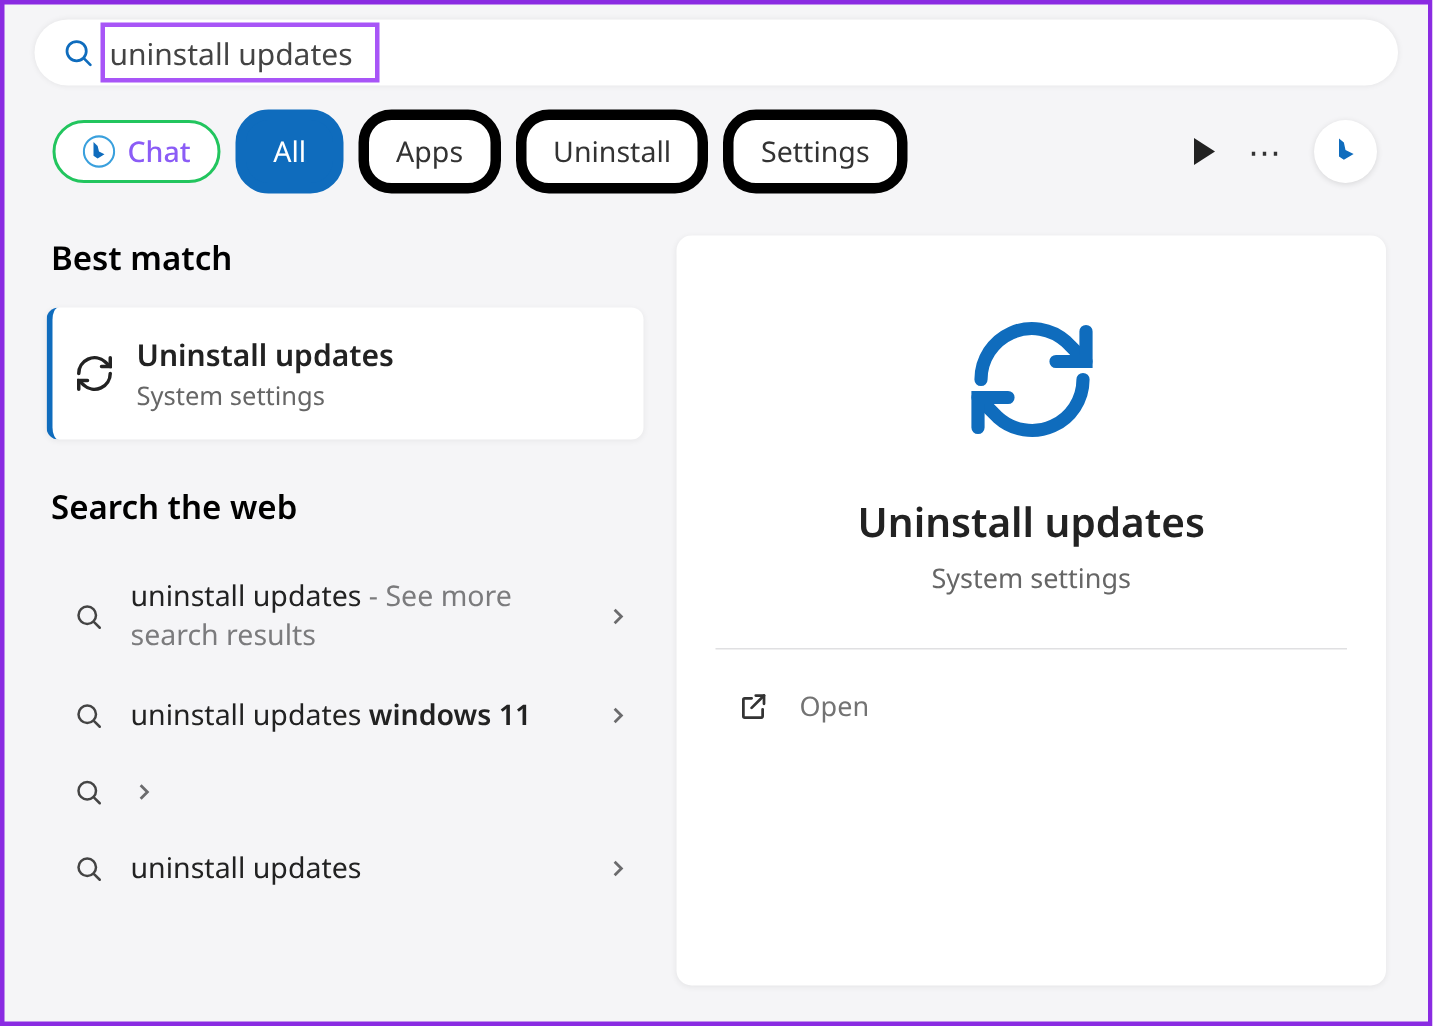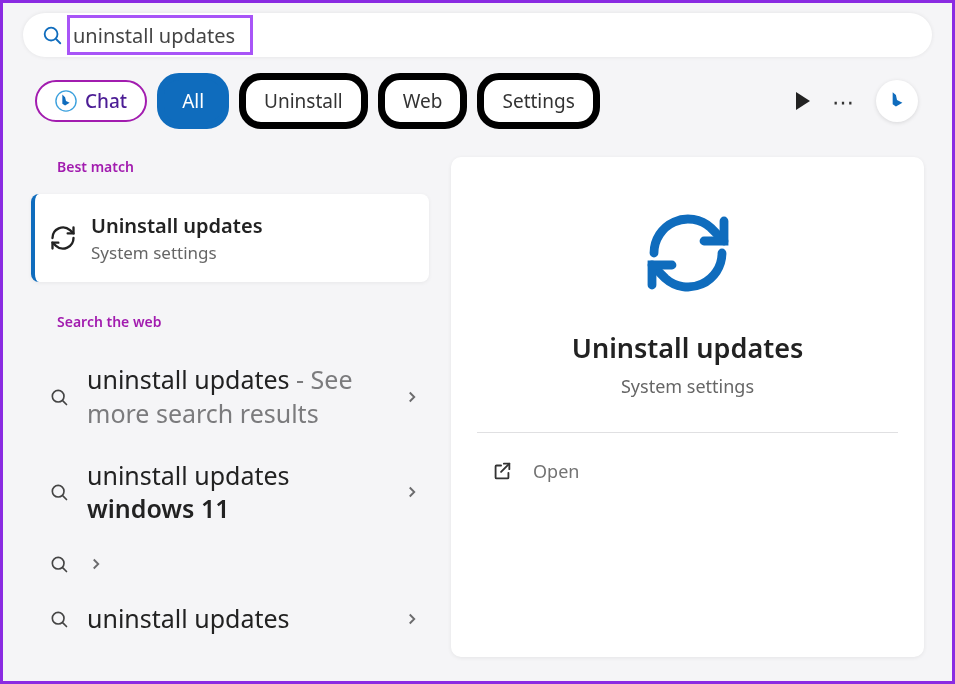--- a/index.html
+++ b/index.html
@@ -8,44 +8,44 @@
 
   
   .search-wrap { margin: 10px 20px 0 20px; height: 44px; background: #fff; border-radius: 22px; display: flex; align-items: center; padding: 0 18px; box-shadow: 0 0 4px rgba(0,0,0,.08); position: relative; }
   .search-icon { color: #0f6cbd; margin-right: 10px; }
   .search-input { flex: 1; border: none; outline: none; font-size: 20px; color: #444; background: transparent; }
   .highlight-box { position: absolute; top: 12px; left: 64px; width: 186px; height: 40px; border: 3px solid #a855f7; pointer-events: none; }
 
   
   .chips { margin: 16px 10px 0 32px; display: flex; align-items: center; gap: 10px; }
   .chip { background: #fff; border: 7px solid #000000; border-radius: 22px; padding: 8px 18px; font-size: 19px; color: #333; cursor: pointer; display: flex; align-items: center; gap: 8px; }
-  .chip.chat { border: 2px solid #a21caf; color: #4c1d95; font-weight: 500; padding: 6px 18px; }
+  .chip.chat { border: 2px solid #22c55e; color: #8b5cf6; font-weight: 500; padding: 6px 18px; }
   .chip.active { background: #0f6cbd; color: #fff; border-color: #0f6cbd; }
   .chip-bing-icon { width: 22px; height: 22px; }
   .chips-right { margin-left: auto; display: flex; align-items: center; gap: 22px; padding-right: 24px; }
   .play-icon { width: 0; height: 0; border-top: 9px solid transparent; border-bottom: 9px solid transparent; border-left: 14px solid #222; display: block; }
   .more-dots { font-size: 22px; color: #333; }
   .bing-badge { width: 42px; height: 42px; border-radius: 50%; background: #fff; display: flex; align-items: center; justify-content: center; box-shadow: 0 1px 4px rgba(0,0,0,.12); }
 
   
   .content { display: flex; margin-top: 28px; height: 560px; }
   .left { width: 438px; padding: 0 12px 0 28px; overflow: hidden; }
   .right { flex: 1; padding: 0 28px 0 10px; }
 
-  .section-title { font-size: 14px; font-weight: 600; color: #a21caf; margin: 0 0 18px 26px; }
+  .section-title { font-size: 22px; font-weight: 600; color: #000000; margin: 0 0 18px 3px; }
 
   .best-card { background: #fff; border-radius: 8px; padding: 18px 16px 18px 14px; display: flex; align-items: center; gap: 14px; box-shadow: 0 1px 4px rgba(0,0,0,.06); position: relative; border-left: 4px solid #0f6cbd; margin-bottom: 30px; }
   .best-text .title { font-size: 20px; font-weight: 600; color: #222; }
   .best-text .subtitle { font-size: 17px; color: #666; margin-top: 2px; }
   .sync-icon { width: 28px; height: 28px; color: #222; }
 
   .web-list { margin-top: 12px; }
   .web-item { display: flex; align-items: center; gap: 18px; padding: 14px 8px 14px 18px; cursor: pointer; border-radius: 6px; }
   .web-search-icon { color: #444; flex-shrink: 0; }
-  .web-text { font-size: 25px; color: #222; line-height: 1.35; flex: 1; }
+  .web-text { font-size: 19px; color: #222; line-height: 1.35; flex: 1; }
   .web-text .hint { color: #7b7b7d; }
   .web-text .bold { font-weight: 600; margin-top: 44px; }
   .chevron { color: #6b6b6d; }
 
   
   .preview { background: #fff; border-radius: 10px; box-shadow: 0 1px 4px rgba(0,0,0,.07); padding: 34px 30px 30px 30px; min-height: 500px; }
   .preview-icon-wrap { width: 100%; display: flex; justify-content: center; margin-top: 14px; margin-bottom: 28px; }
   .preview-big-icon { width: 96px; height: 96px; color: #0f6cbd; }
   .preview-title { text-align: center; font-size: 27px; font-weight: 600; color: #222; }
   .preview-sub { text-align: center; font-size: 18px; color: #666; margin-top: 8px; }
@@ -67,22 +67,22 @@
 
   <div class="chips">
     <div class="chip chat">
       <svg class="chip-bing-icon" viewBox="0 0 24 24">
           <circle cx="12" cy="12" r="11" fill="none" stroke="#3aa0dd" stroke-width="1.5"></circle>
           <path d="M8 5v10l3 2 5-3-4-2-1-4z" fill="#0f6cbd"></path>
         </svg>
       <span>Chat</span>
     </div>
     <div class="chip active">All</div>
+    <div class="chip">Apps</div>
     <div class="chip">Uninstall</div>
-    <div class="chip">Web</div>
     <div class="chip">Settings</div>
 
     <div class="chips-right">
       <span class="play-icon"></span>
       <span class="more-dots">⋯</span>
       <span class="bing-badge">
         <svg width="26" height="26" viewBox="0 0 24 24">
             <path d="M8 4v11l3 2 6-3.5-5-2.5-1-4.5z" fill="#0f6cbd"></path>
           </svg>
       </span>

